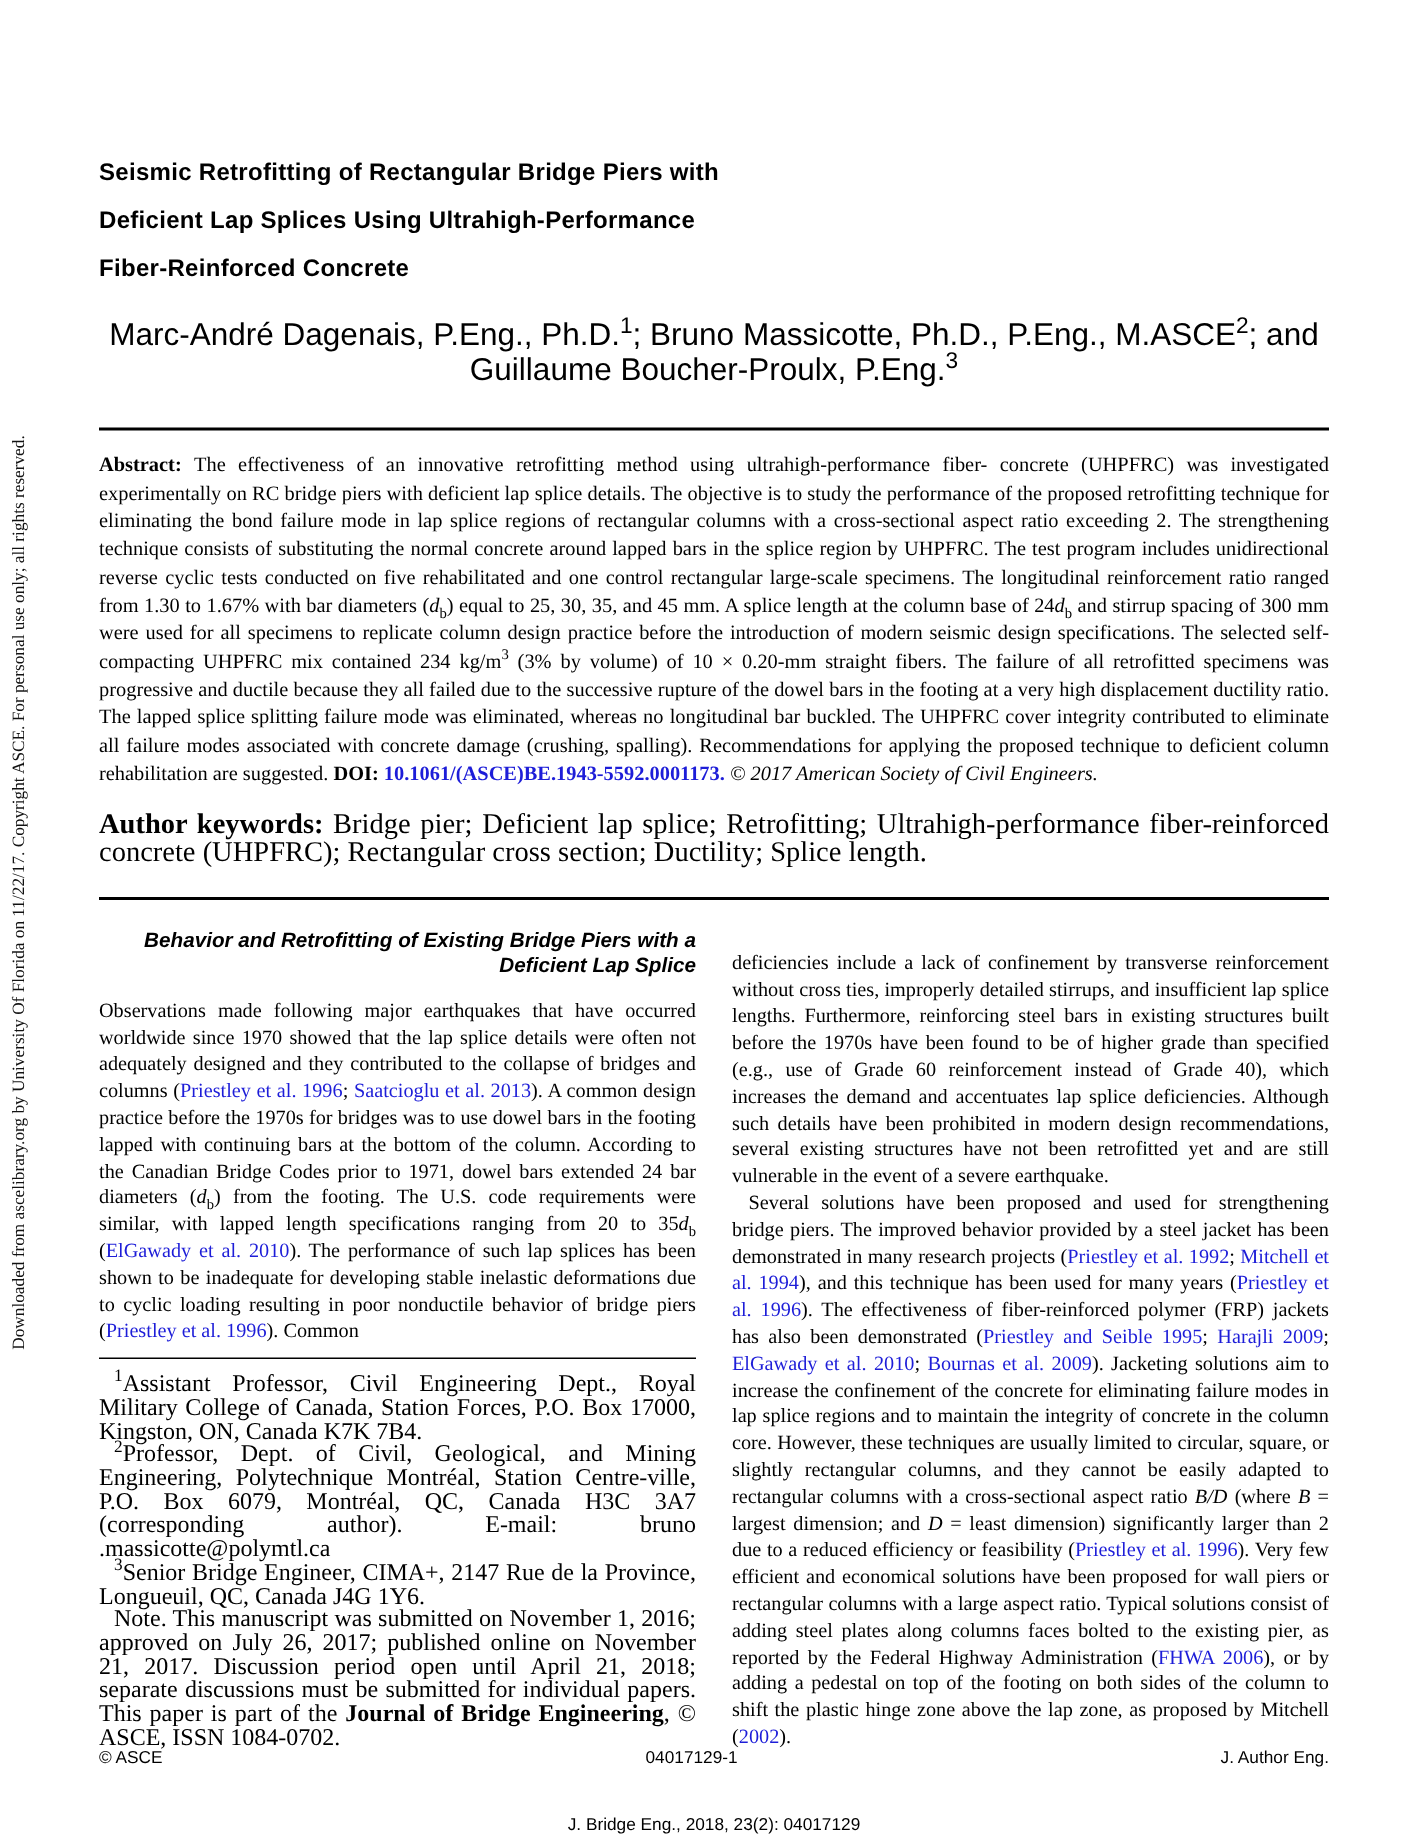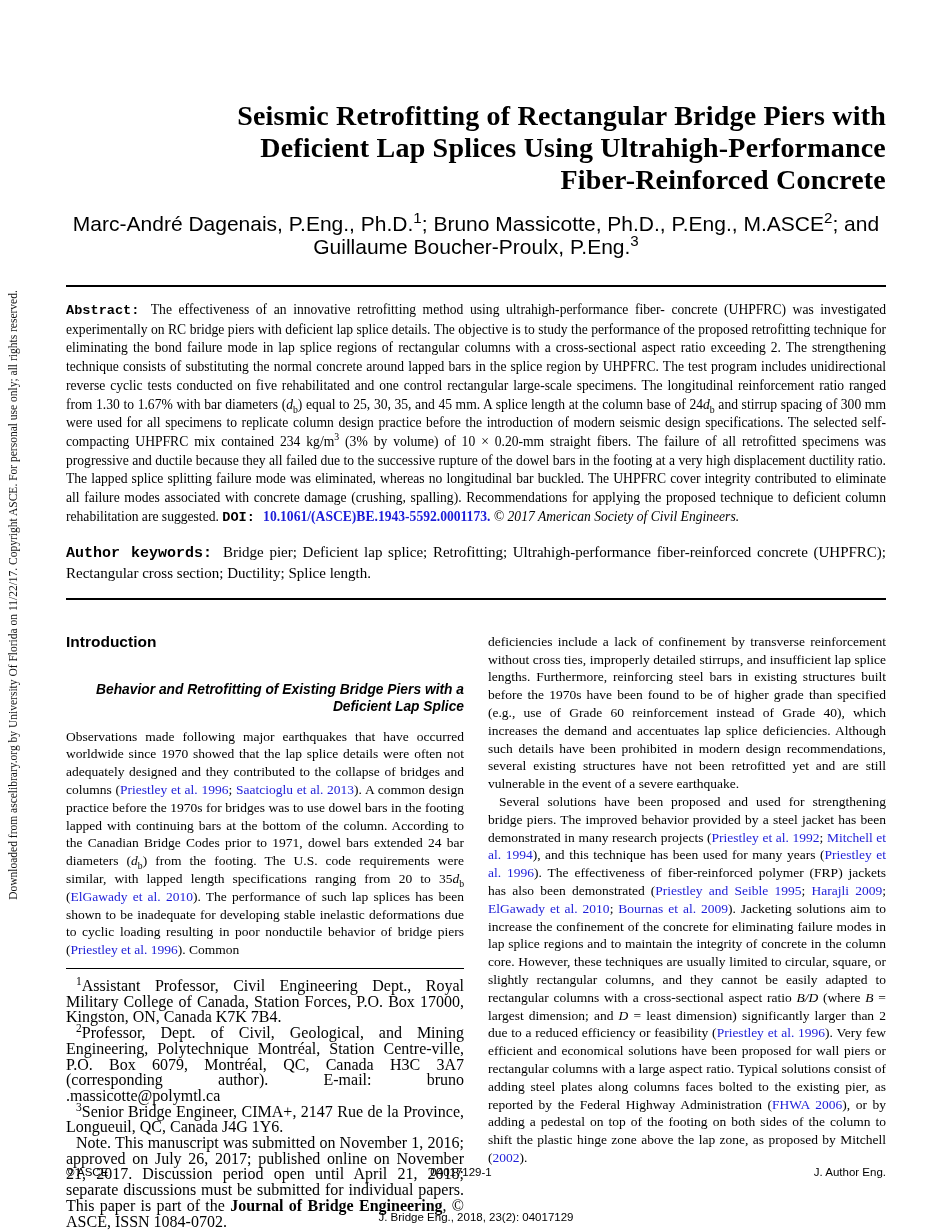--- a/index.html
+++ b/index.html
@@ -10,37 +10,37 @@
     font-family:"Liberation Serif", serif;
   }
   .watermark{
     position:absolute; left:-336px; top:588px; width:700px; height:14px;
     transform:rotate(-90deg);
     font-size:11.5px; white-space:nowrap; text-align:center;
     font-family:"Liberation Serif", serif; color:#111;
   }
   .page{ padding:100px 66px 0 66px; }
   .title{
-    font-family:Liberation Serif, serif; font-weight:bold;
-    font-size:28px; line-height:32px; text-align:right; letter-spacing:0.2px;
+    font-family:Liberation Sans, sans-serif; font-weight:bold;
+    font-size:16px; line-height:32px; text-align:left; letter-spacing:0.2px;
   }
   .authors{
     margin-top:16px; text-align:center;
     font-family:"Liberation Sans", sans-serif; font-size:21px; line-height:23px;
   }
   sup,sub{ line-height:0; font-size:72%; }
   .rule-thick{ border:none; border-top:2.5px solid #000; margin:27px 0 0 0; }
   .rule-mid{ border:none; border-top:2px solid #000; margin:6px 0 0 0; }
   .abstract{
     margin-top:14px; font-size:13.6px; line-height:18.7px; text-align:justify;
   }
   .keywords{
-    margin-top:16px; font-size:15px; line-height:18.7px; text-align:justify;
+    margin-top:16px; font-size:19px; line-height:18.7px; text-align:justify;
   }
-  .seg-label{ font-family:Liberation Mono, monospace; font-weight:bold; }
+  .seg-label{ font-family:Liberation Serif, serif; font-weight:bold; }
   .seg-link{ color:var(--link); }
   .seg-doi{ color:var(--link); font-weight:bold; }
   .seg-i{ font-style:italic; }
   .seg-bi{ font-weight:bold; }
   .columns{ display:flex; gap:24px; margin-top:18px; }
   .col{ width:398px; font-size:13.5px; line-height:17.8px; text-align:justify; }
   .col-right{ padding-top:15px; }
   h2.section{
     font-family:"Liberation Sans", sans-serif; font-size:15.5px;
     margin:15px 0 30px 0; text-align:left;
@@ -88,21 +88,20 @@
 
   <p class="abstract"><span class="seg-label">Abstract: </span><span>The effectiveness of an innovative retrofitting method using ultrahigh-performance fiber- concrete (UHPFRC) was investigated experimentally on RC bridge piers with deficient lap splice details. The objective is to study the performance of the proposed retrofitting technique for eliminating the bond failure mode in lap splice regions of rectangular columns with a cross-sectional aspect ratio exceeding 2. The strengthening technique consists of substituting the normal concrete around lapped bars in the splice region by UHPFRC. The test program includes unidirectional reverse cyclic tests conducted on five rehabilitated and one control rectangular large-scale specimens. The longitudinal reinforcement ratio ranged from 1.30 to 1.67% with bar diameters (</span><span class="seg-i">d</span><sub>b</sub><span>) equal to 25, 30, 35, and 45 mm. A splice length at the column base of 24</span><span class="seg-i">d</span><sub>b</sub><span> and stirrup spacing of 300 mm were used for all specimens to replicate column design practice before the introduction of modern seismic design specifications. The selected self-compacting UHPFRC mix contained 234 kg/m</span><sup>3</sup><span> (3% by volume) of 10 × 0.20-mm straight fibers. The failure of all retrofitted specimens was progressive and ductile because they all failed due to the successive rupture of the dowel bars in the footing at a very high displacement ductility ratio. The lapped splice splitting failure mode was eliminated, whereas no longitudinal bar buckled. The UHPFRC cover integrity contributed to eliminate all failure modes associated with concrete damage (crushing, spalling). Recommendations for applying the proposed technique to deficient column rehabilitation are suggested. </span><span class="seg-label">DOI: </span><span class="seg-doi">10.1061/(ASCE)BE.1943-5592.0001173.</span><span class="seg-i"> © 2017 American Society of Civil Engineers.</span></p>
 
   <p class="keywords"><span class="seg-label">Author keywords: </span><span>Bridge pier; Deficient lap splice; Retrofitting; Ultrahigh-performance fiber-reinforced concrete (UHPFRC); Rectangular cross section; Ductility; Splice length.</span></p>
 
   <hr class="rule-mid">
 
   <div class="columns">
 
     <div class="col col-left">
-      <h2 class="section">Introduction</h2>
       <h3 class="subsection">Behavior and Retrofitting of Existing Bridge Piers with a Deficient Lap Splice</h3>
       <p class="para"><span>Observations made following major earthquakes that have occurred worldwide since 1970 showed that the lap splice details were often not adequately designed and they contributed to the collapse of bridges and columns (</span><span class="seg-link">Priestley et al. 1996</span><span>; </span><span class="seg-link">Saatcioglu et al. 2013</span><span>). A common design practice before the 1970s for bridges was to use dowel bars in the footing lapped with continuing bars at the bottom of the column. According to the Canadian Bridge Codes prior to 1971, dowel bars extended 24 bar diameters (</span><span class="seg-i">d</span><sub>b</sub><span>) from the footing. The U.S. code requirements were similar, with lapped length specifications ranging from 20 to 35</span><span class="seg-i">d</span><sub>b</sub><span> (</span><span class="seg-link">ElGawady et al. 2010</span><span>). The performance of such lap splices has been shown to be inadequate for developing stable inelastic deformations due to cyclic loading resulting in poor nonductile behavior of bridge piers (</span><span class="seg-link">Priestley et al. 1996</span><span>). Common</span></p>
 
       <div class="footnotes">
         <p><sup>1</sup><span>Assistant Professor, Civil Engineering Dept., Royal Military College of Canada, Station Forces, P.O. Box 17000, Kingston, ON, Canada K7K 7B4.</span></p>
         <p><sup>2</sup><span>Professor, Dept. of Civil, Geological, and Mining Engineering, Polytechnique Montréal, Station Centre-ville, P.O. Box 6079, Montréal, QC, Canada H3C 3A7 (corresponding author). E-mail: bruno .massicotte@polymtl.ca</span></p>
         <p><sup>3</sup><span>Senior Bridge Engineer, CIMA+, 2147 Rue de la Province, Longueuil, QC, Canada J4G 1Y6.</span></p>
         <p><span>Note. This manuscript was submitted on November 1, 2016; approved on July 26, 2017; published online on November 21, 2017. Discussion period open until April 21, 2018; separate discussions must be submitted for individual papers. This paper is part of the </span><span class="seg-bi">Journal of Bridge Engineering</span><span>, © ASCE, ISSN 1084-0702.</span></p>
       </div>
     </div>

